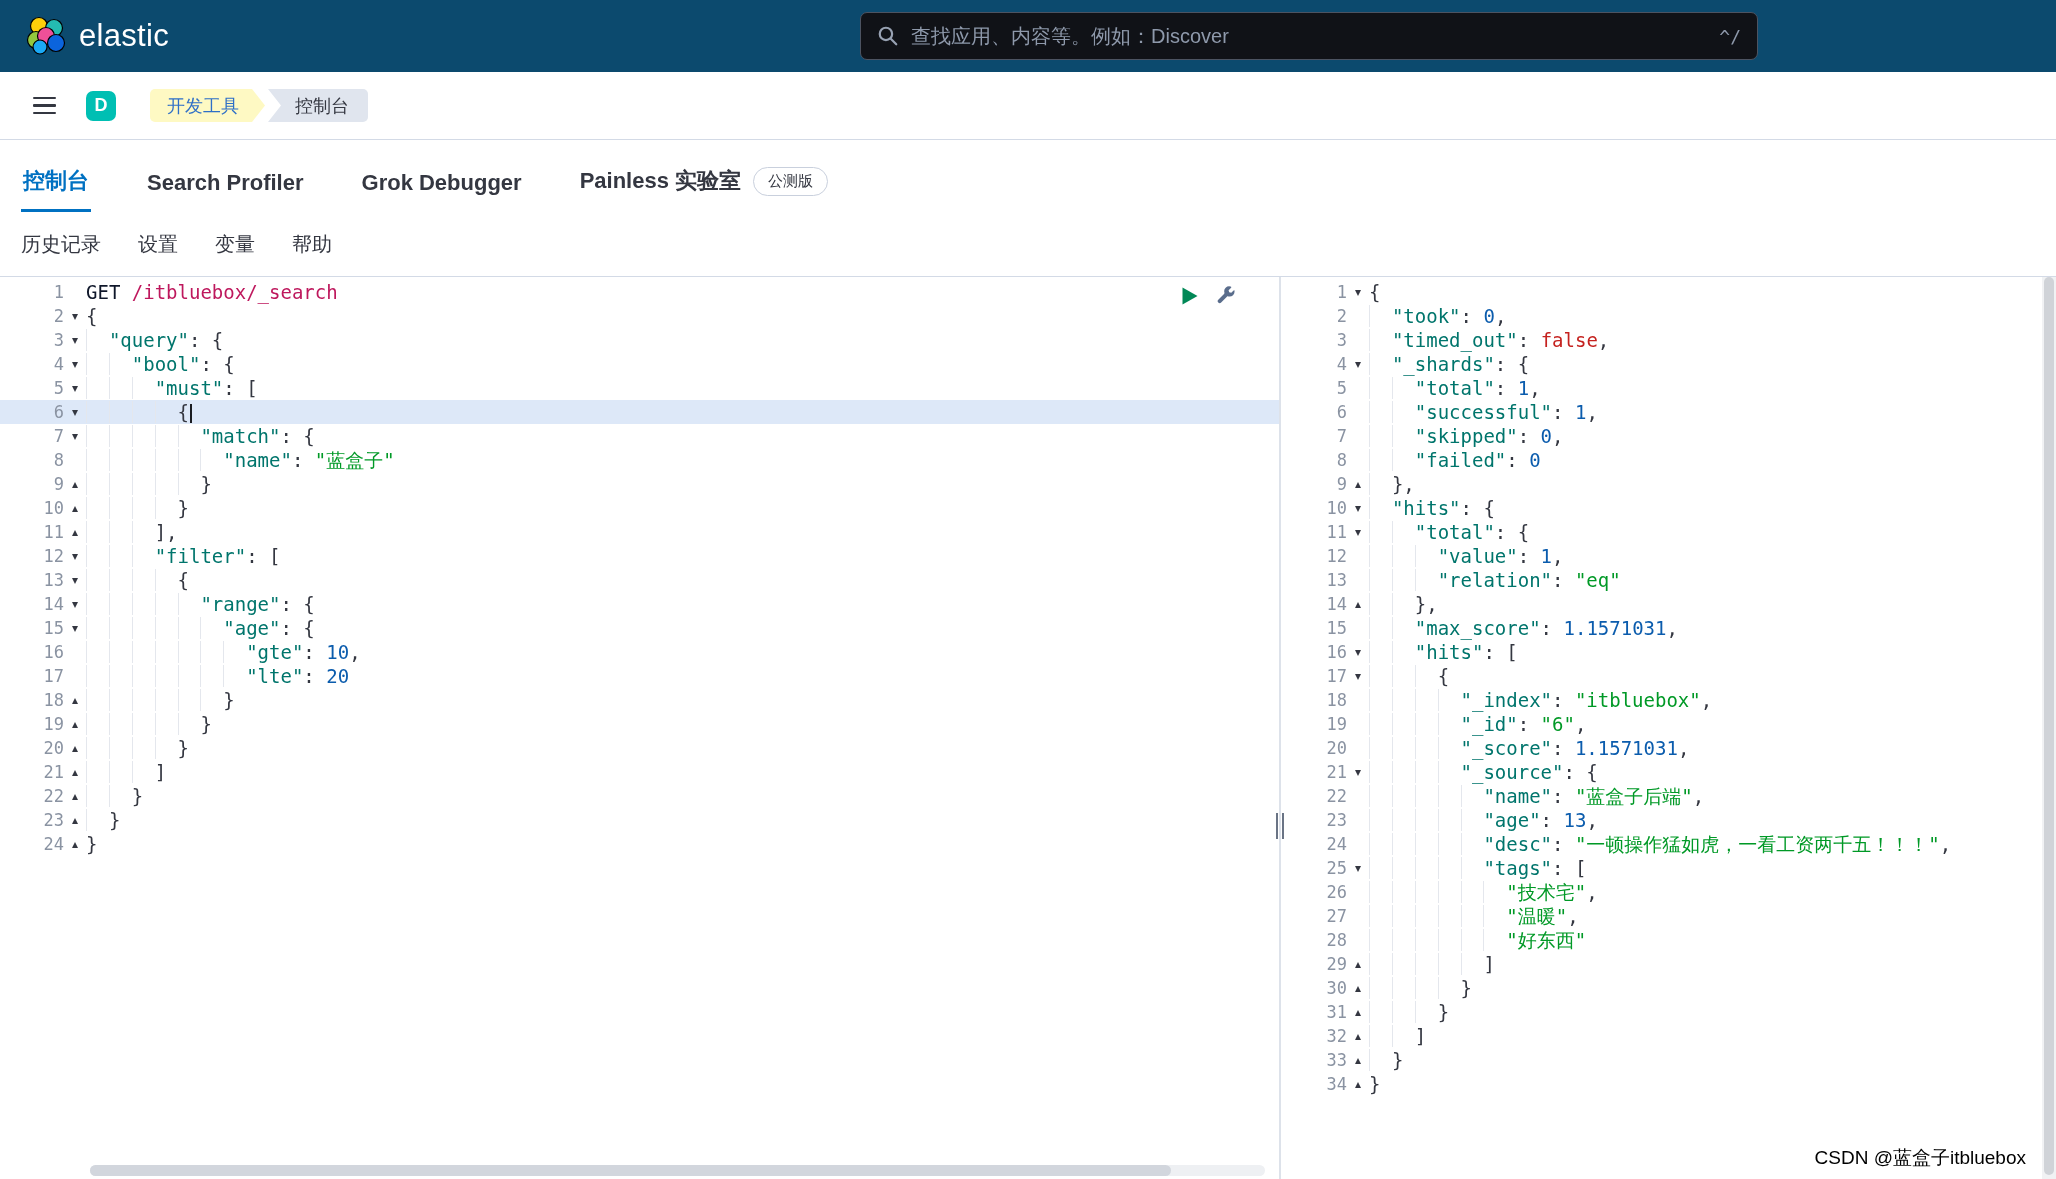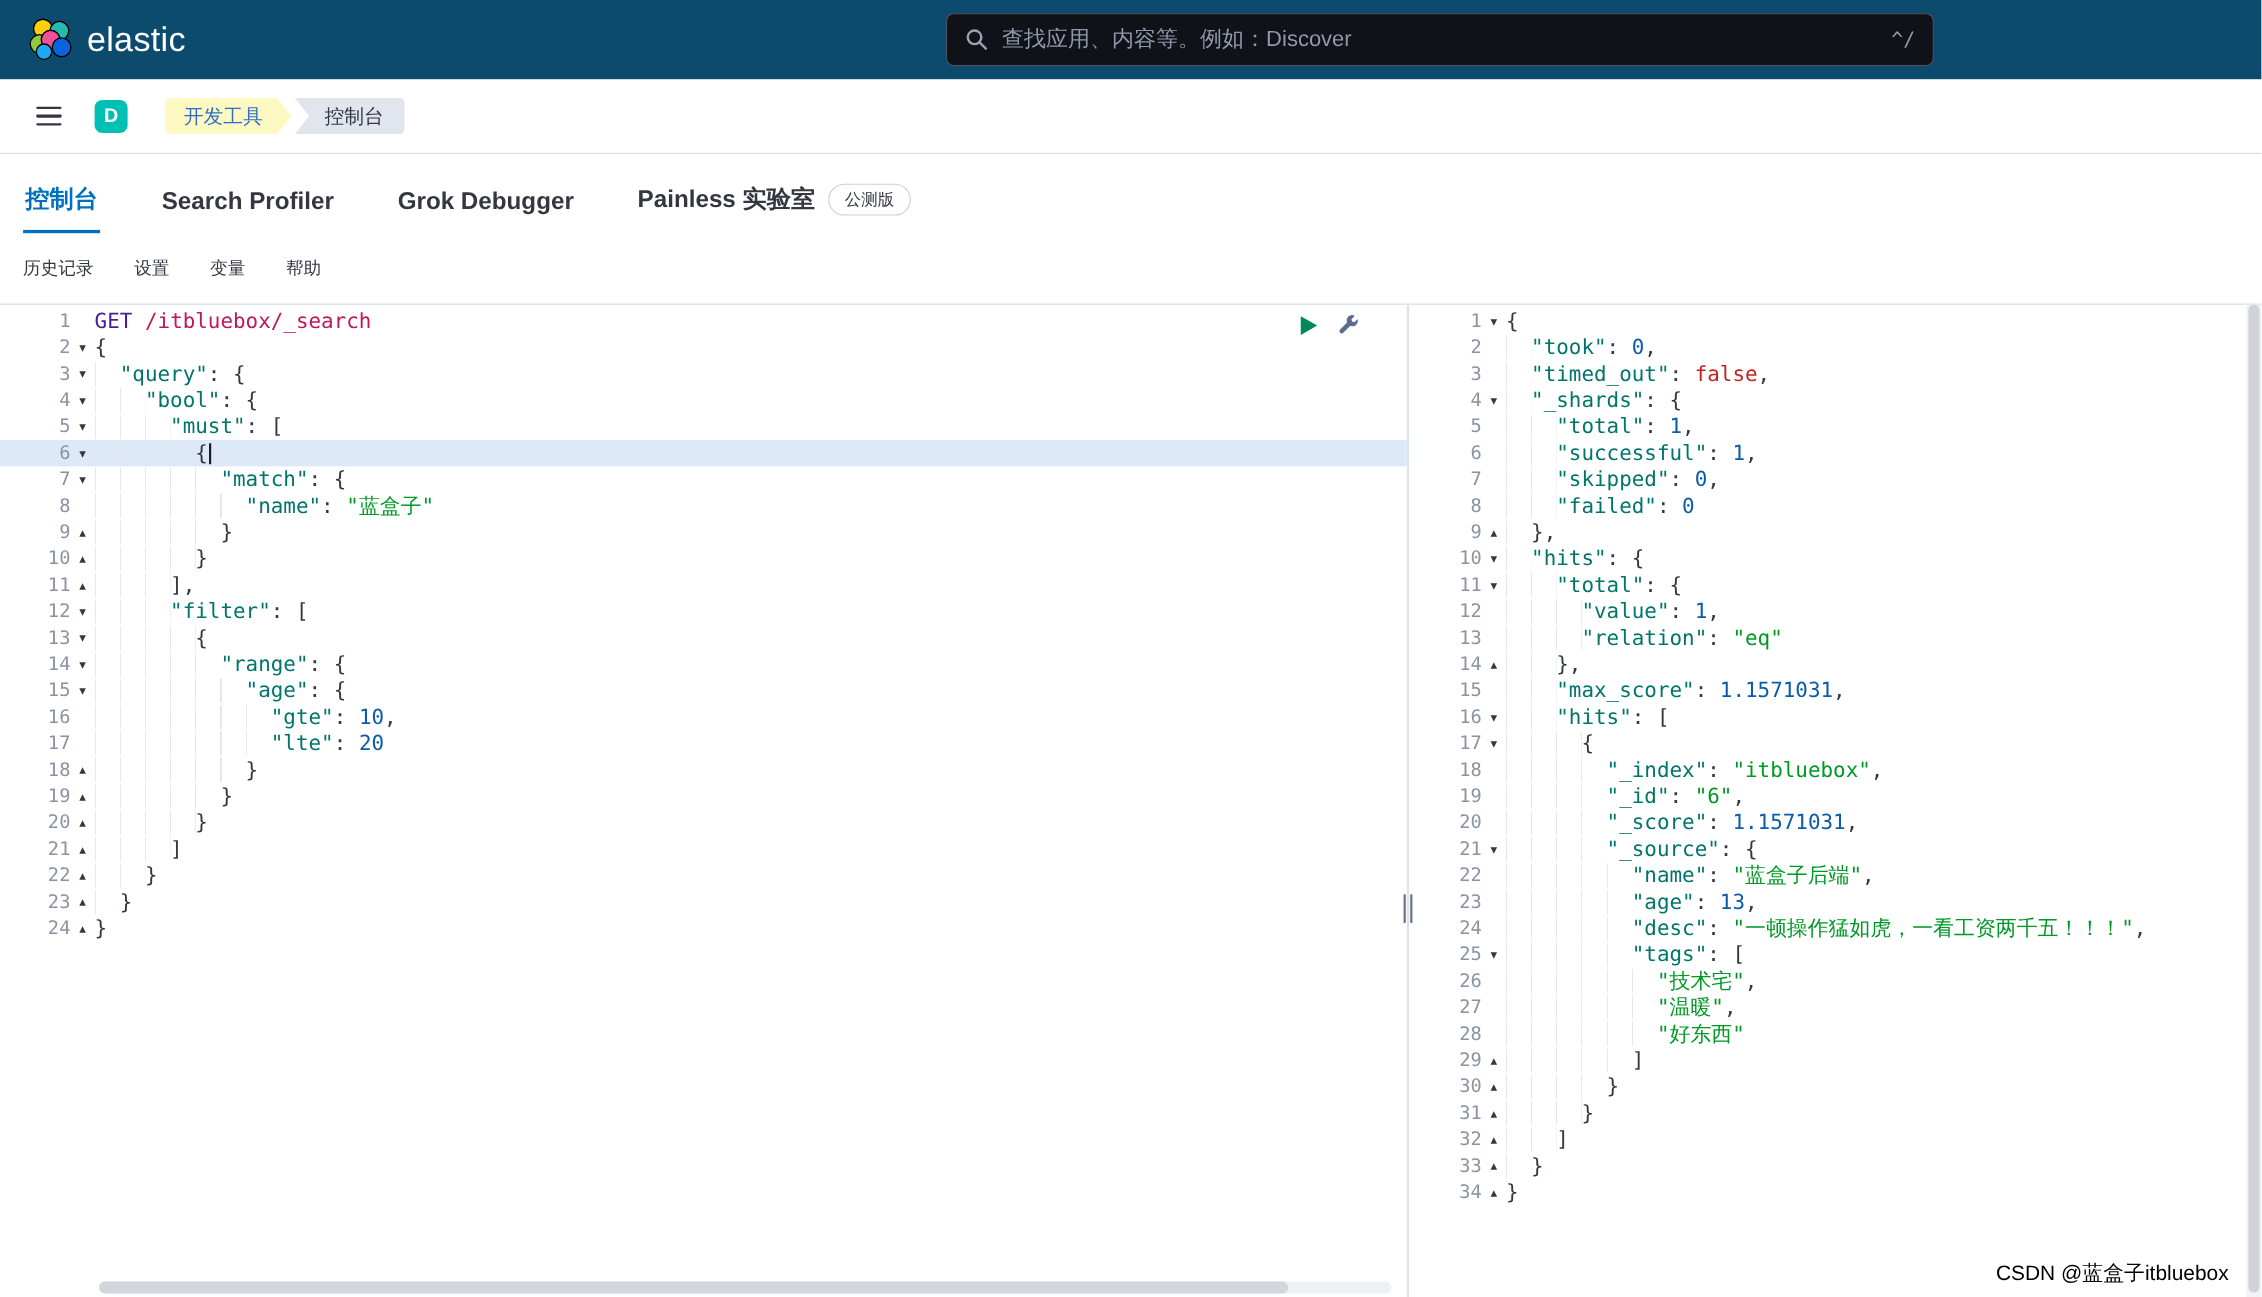--- a/index.html
+++ b/index.html
@@ -67,39 +67,39 @@
     display: flex; align-items: center; gap: 12px; border: none; background: transparent; font-family: inherit; }
   .tab.active { color: #0071c2; border-bottom: 3px solid #0071c2; padding-bottom: 13px; }
   .beta-badge {
     font-size: 15px; font-weight: 500; color: #343741;
     border: 1px solid #c9d0dd; border-radius: 16px; padding: 4px 14px; background: #fff;
   }
 
   
   .console-menu { height: 65px; display: flex; align-items: center; gap: 37px; padding: 0 21px;
     border-bottom: 1px solid #d3dae6; background: #fff; }
-  .menu-item { font-size: 16px; color: #343741; background: transparent; border: none; cursor: pointer; font-family: inherit; }
+  .menu-item { font-size: 20px; color: #343741; background: transparent; border: none; cursor: pointer; font-family: inherit; }
 
   
   .editor-area { position: relative; height: 902px; display: flex; }
   .left-pane { width: 1279px; position: relative; padding-top: 3px; overflow: hidden; }
   .pane-divider { width: 2px; background: #dde2ea; position: relative; }
   .grip { position: absolute; top: 536px; left: -3px; height: 26px; width: 8px;
     border-left: 2px solid #6a7485; border-right: 2px solid #6a7485; cursor: col-resize; }
   .right-pane { flex: 1; position: relative; padding-top: 3px; overflow: hidden; }
 
   .code-row { display: flex; height: 24px; }
   .code-row.active { background: #dde8f8; }
   .ln { flex: 0 0 64px; text-align: right; font: 17px/24px "DejaVu Sans Mono", monospace;
     color: #8a93a2; user-select: none; }
   .right-pane .ln { flex-basis: 66px; }
   .fold { flex: 0 0 22px; text-align: center; font-size: 12px; line-height: 24px; color: #343741; cursor: pointer; }
   .code { flex: 1; white-space: pre; font: 19px/24px "DejaVu Sans Mono", monospace; color: #343741; }
   .indent { background-image: repeating-linear-gradient(to right, #e4e7ed 0, #e4e7ed 1px, transparent 1px, transparent 2ch); }
-  .tk-method { color: #4c1d95; }
+  .tk-method { color: #0f172a; }
   .tk-url    { color: #be185d; }
   .tk-key    { color: #00756c; }
   .tk-str    { color: #009926; }
   .tk-num    { color: #0b5cad; }
   .tk-bool   { color: #c5221f; }
   .tk-punc, .tk-plain { color: #343741; }
   .cursor { display: inline-block; width: 2px; height: 19px; background: #1a1c21;
     vertical-align: middle; margin-left: 1px; }
 
   .send-btn, .wrench-btn {

